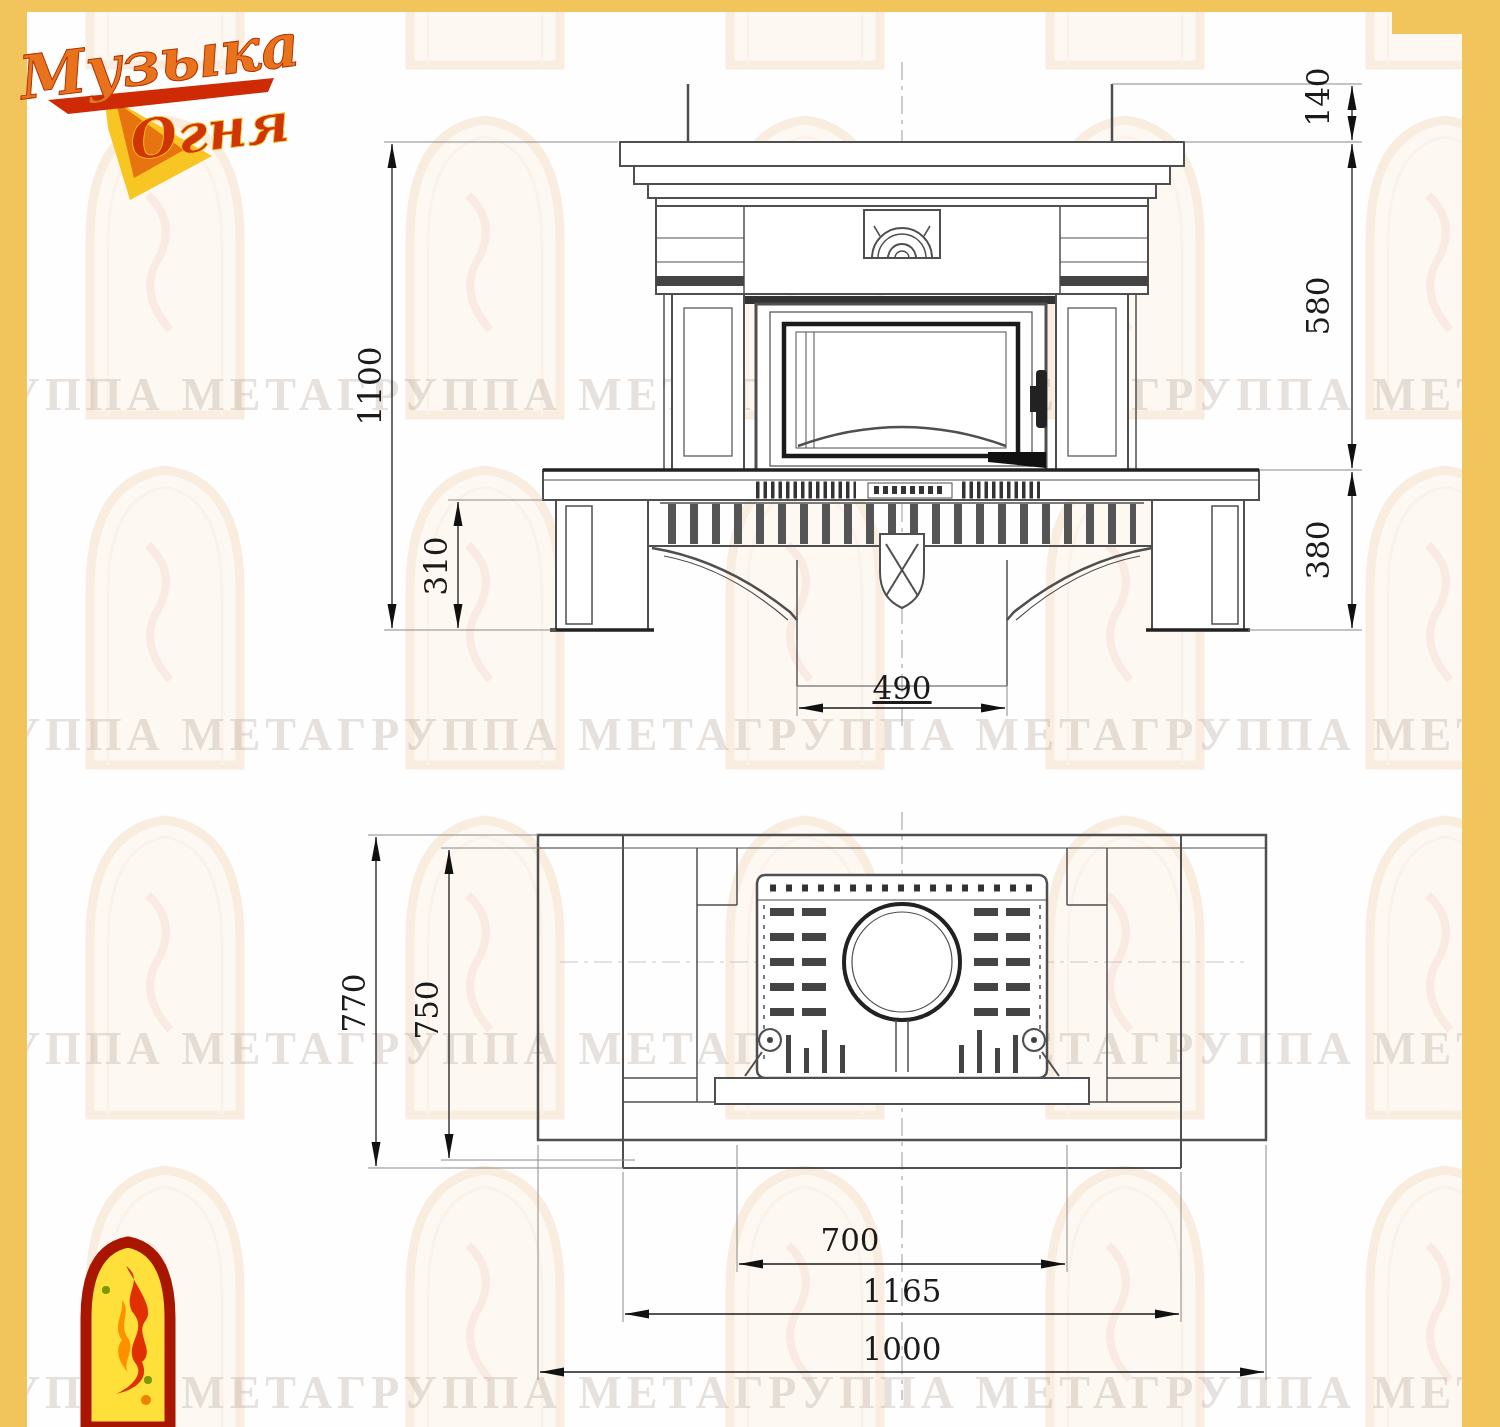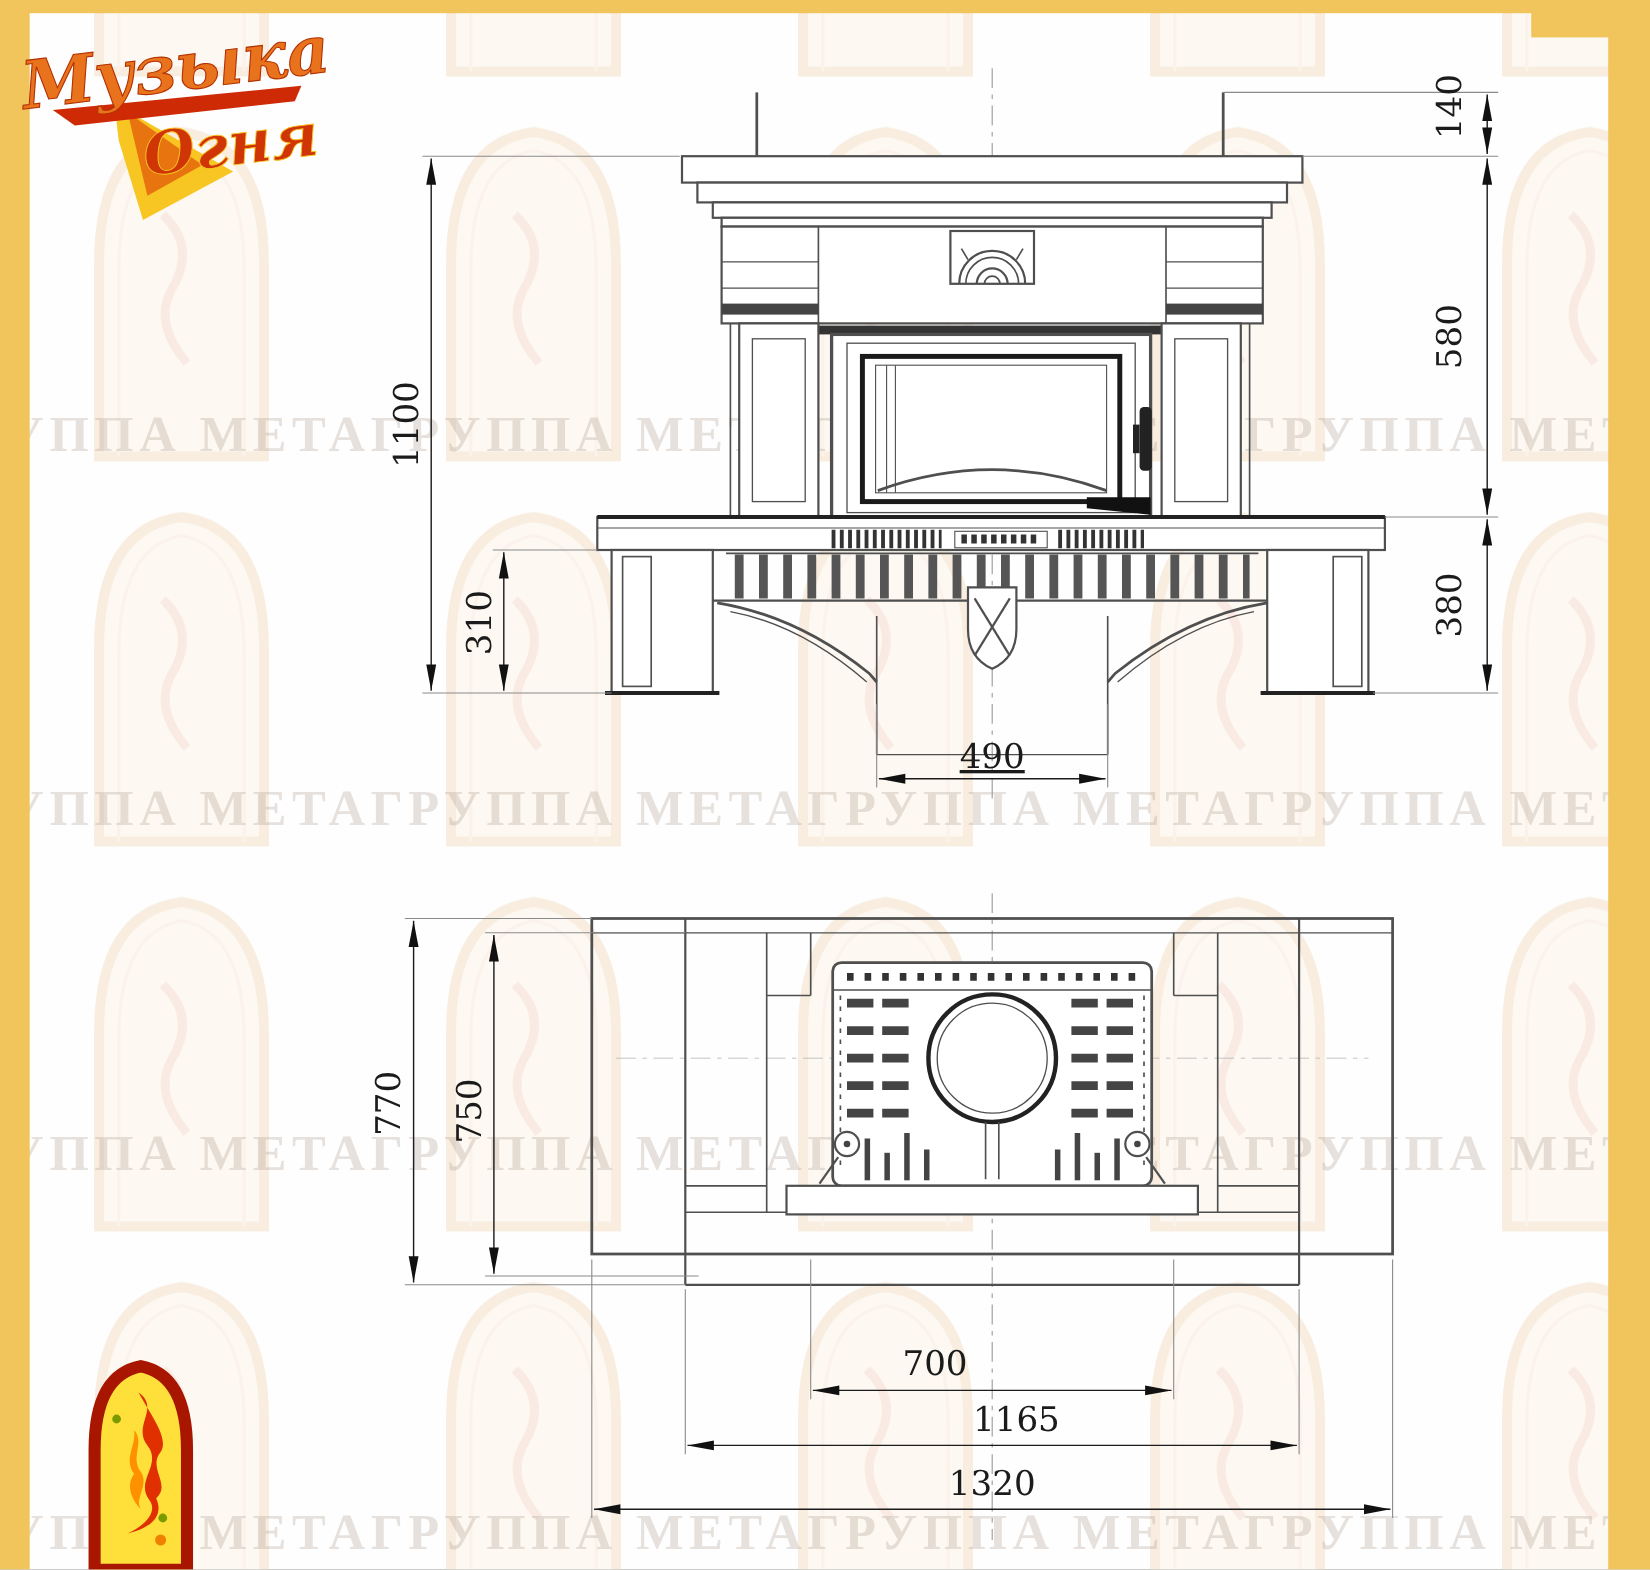--- a/index.html
+++ b/index.html
@@ -293,22 +293,22 @@
 
   <div class="dim v" style="left:370px; top:386px;">1100</div>
   <div class="dim v" style="left:436px; top:566px;">310</div>
   <div class="dim v" style="left:1318px; top:97px;">140</div>
   <div class="dim v" style="left:1318px; top:306px;">580</div>
   <div class="dim v" style="left:1318px; top:550px;">380</div>
   <div class="dim" style="left:902px; top:688px;text-decoration:underline;">490</div>
   <div class="dim v" style="left:354px; top:1003px;">770</div>
   <div class="dim v" style="left:427px; top:1010px;">750</div>
   <div class="dim" style="left:850px; top:1240px;">700</div>
-  <div class="dim" style="left:902px; top:1291px;margin-left:22px;">1165</div>
-  <div class="dim" style="left:902px; top:1349px;">1320</div>
+  <div class="dim" style="left:902px; top:1291px;">1165</div>
+  <div class="dim" style="left:902px; top:1349px;">1000</div>
 
 
   <div class="logo">
     <svg width="320" height="200" viewBox="0 0 320 200">
       <polygon points="92,86 200,148 118,192 96,120" fill="#f7c623"></polygon>
       <polygon points="104,94 172,142 122,170" fill="#e87410"></polygon>
       <polygon points="36,92 262,70 256,84 56,106" fill="#cf2a06"></polygon>
       <text x="150" y="74" text-anchor="middle" transform="rotate(-7 150 74)" font-family="DejaVu Serif, serif" font-style="italic" font-weight="bold" font-size="60" fill="#e8731c" stroke="#b33000" stroke-width="1">Музыка</text>
       <text x="200" y="142" text-anchor="middle" transform="rotate(-7 200 142)" font-family="DejaVu Serif, serif" font-style="italic" font-weight="bold" font-size="54" fill="#d03505" stroke="#f7c623" stroke-width="0.8">Огня</text>
     </svg>

